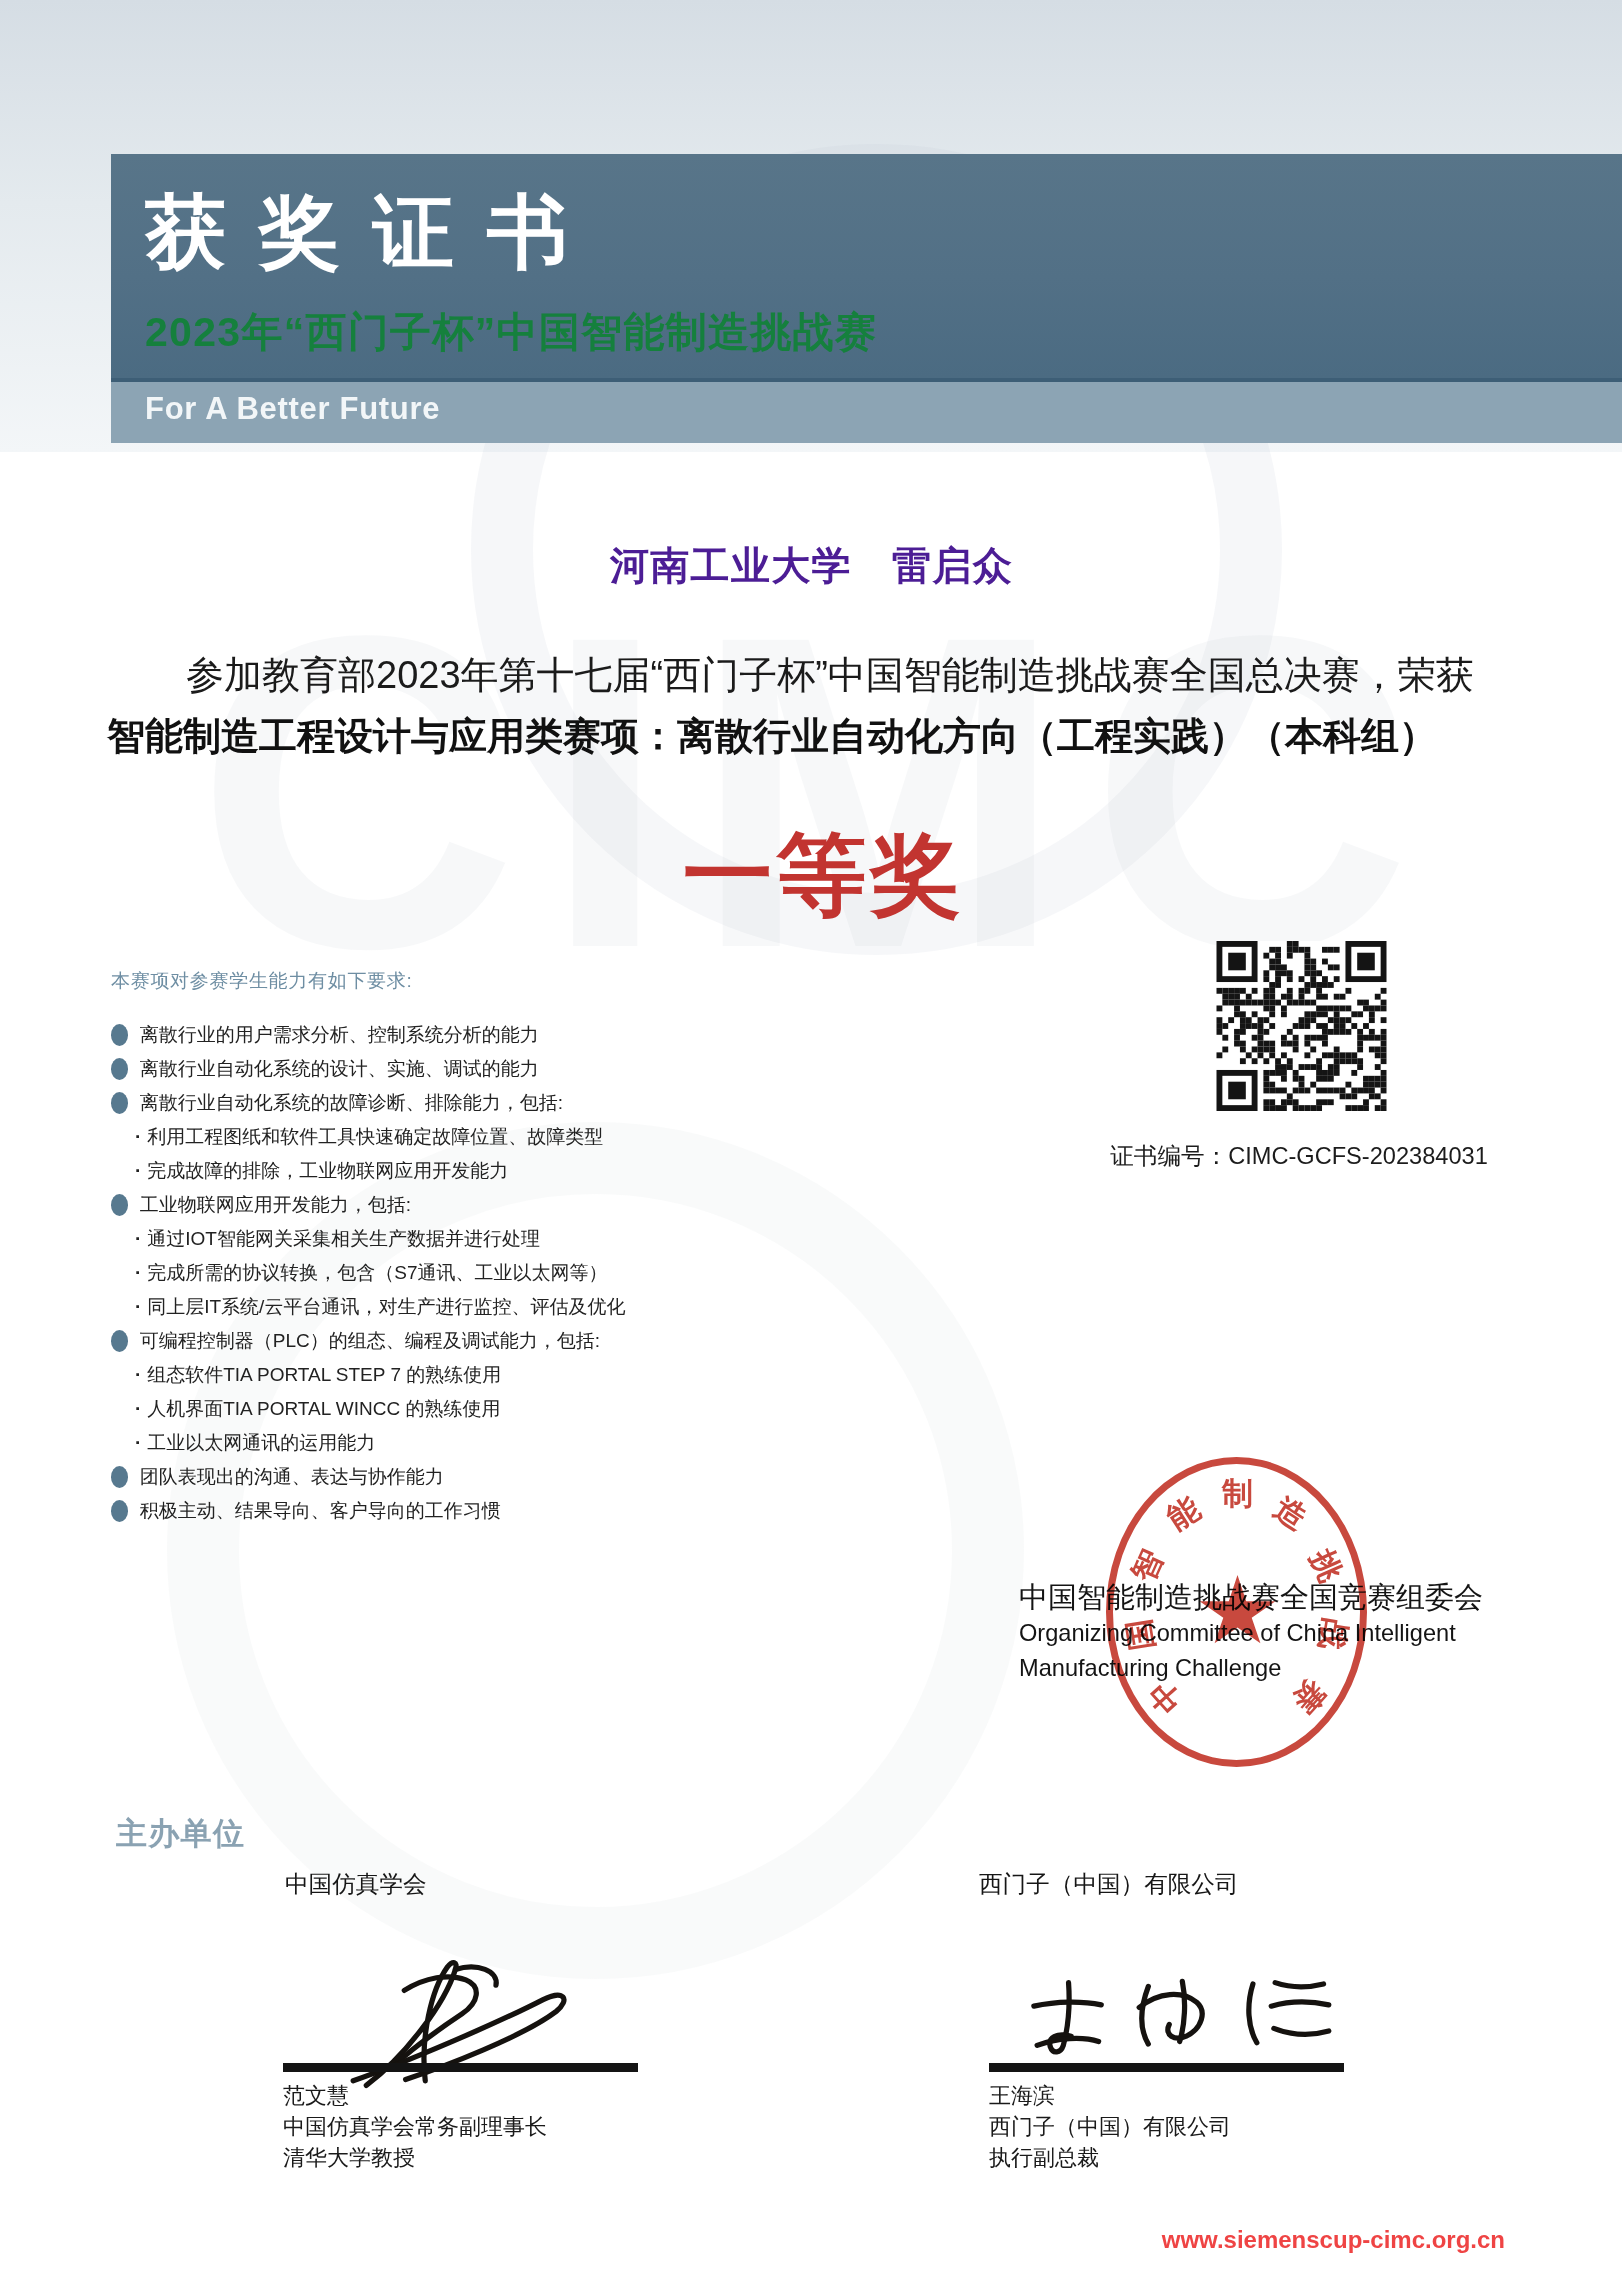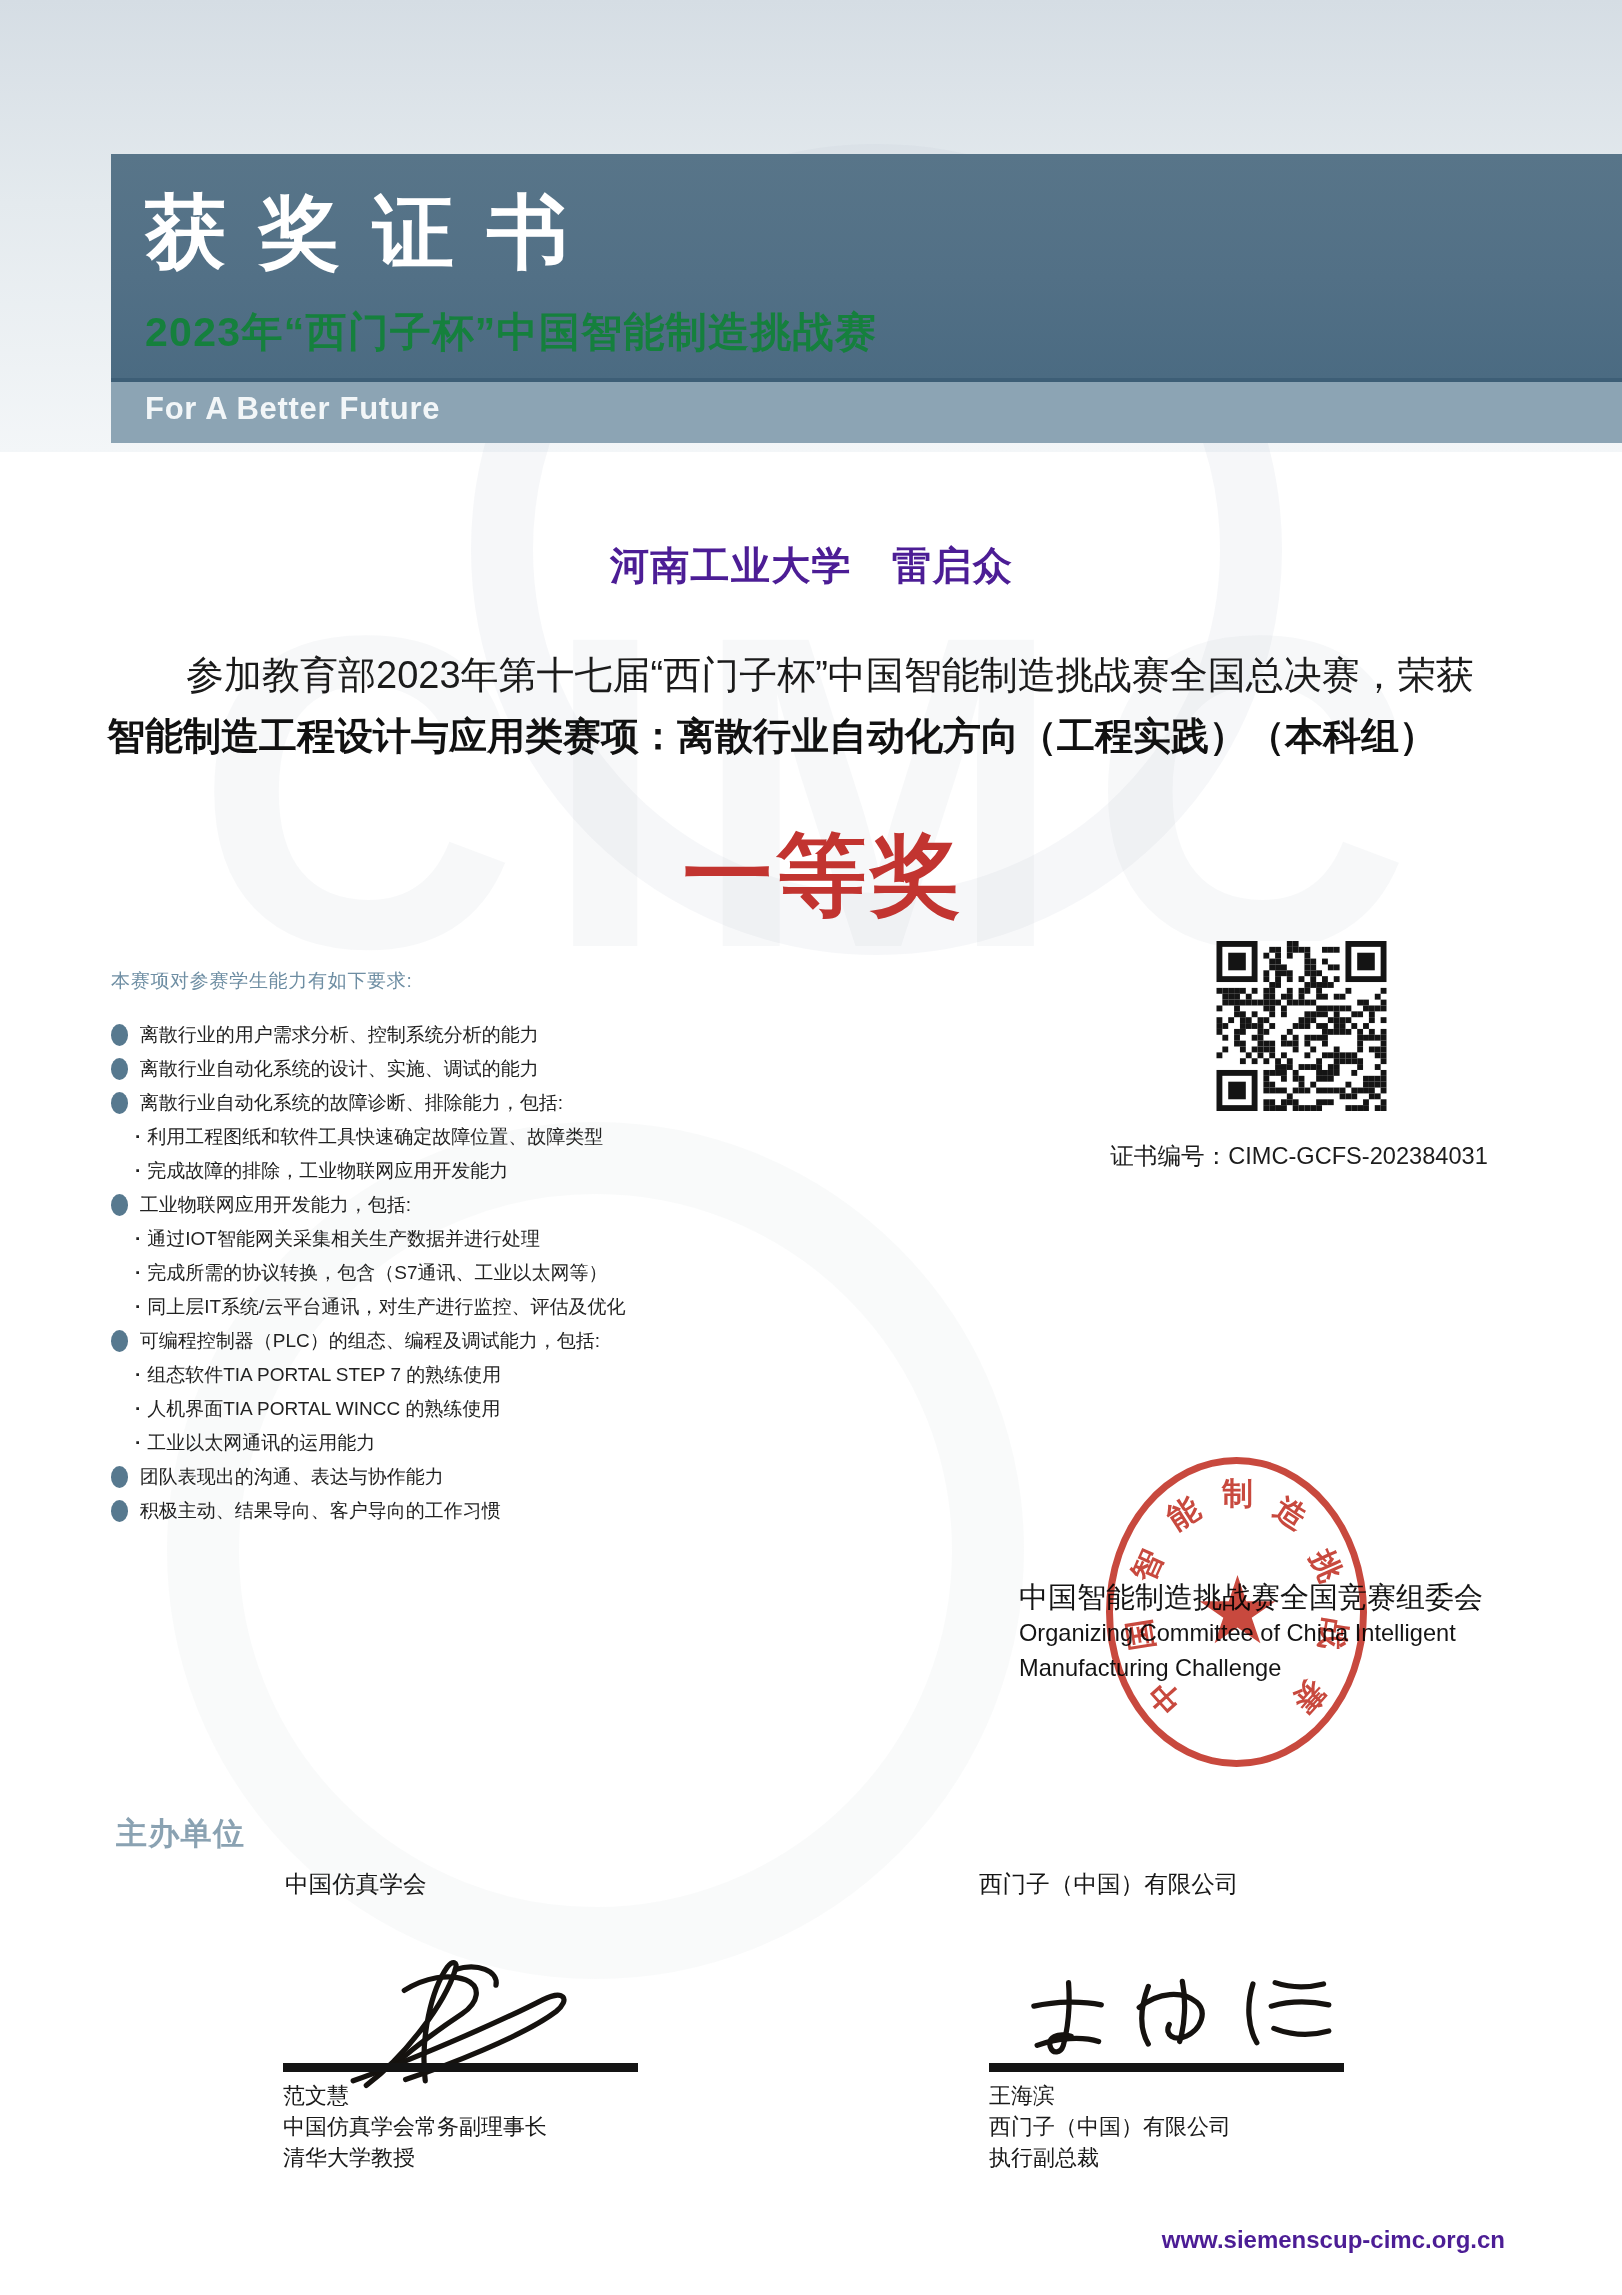--- a/index.html
+++ b/index.html
@@ -78,21 +78,21 @@
   .org-name-right { left:979px; top:1868px; font-size:23.6px; color:#161616; }
   .sig-svg { position:absolute; }
   .sigline-left { left:283px; top:2063px; width:355px; height:8.5px; background:#141414; }
   .sigline-right { left:989px; top:2063px; width:355px; height:8.5px; background:#141414; }
   .sign-block { font-size:22px; line-height:31px; color:#1a1a1a; white-space:nowrap; }
   .sign-block-left { left:283px; top:2080px; }
   .sign-block-right { left:989px; top:2080px; }
   .sign-block .nm { margin-bottom:0px; }
 
   
-  .footer-url { right:118px; top:2226px; font-size:24px; font-weight:600; color:#4c1d95; }
+  .footer-url { right:118px; top:2226px; font-size:24px; font-weight:600; color:#ef4444; }
 </style>
 </head>
 <body>
 
 <div class="page">
 
   <div class="abs bg-top"></div>
   <div class="abs wm-ring1"></div>
   <div class="abs wm-ring2"></div>
   <div class="abs wm-cimc">CIMC</div>

